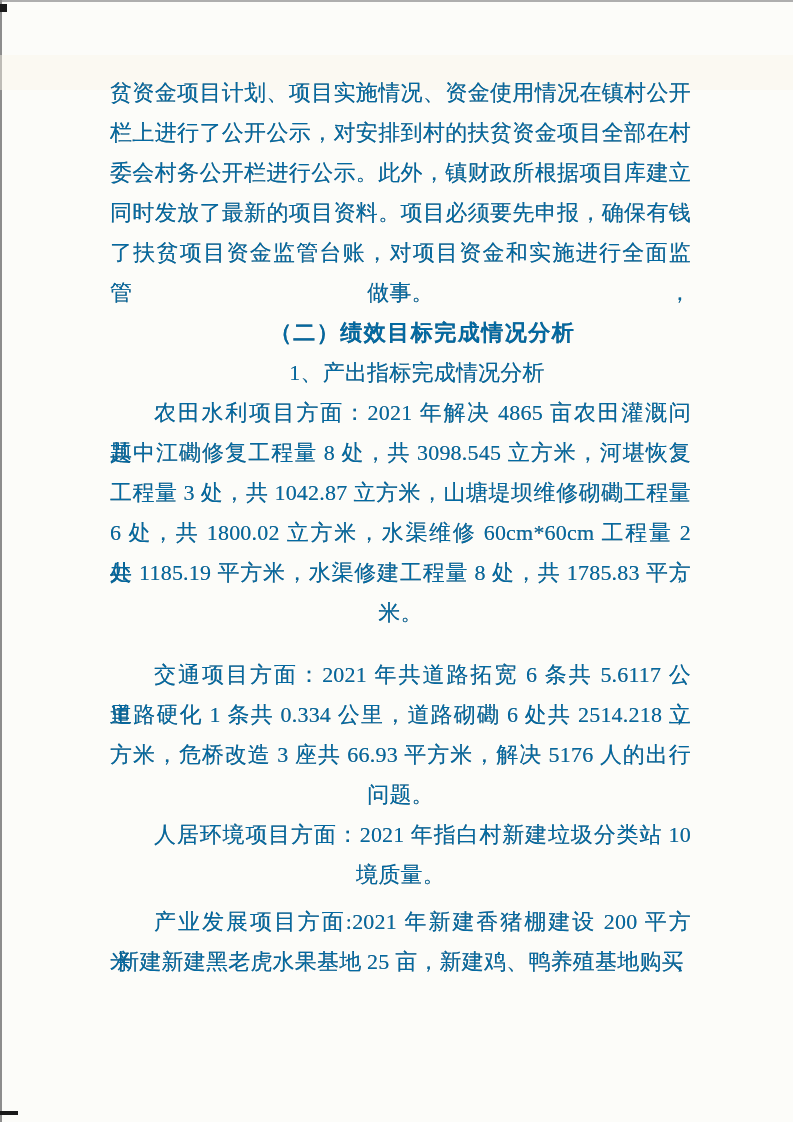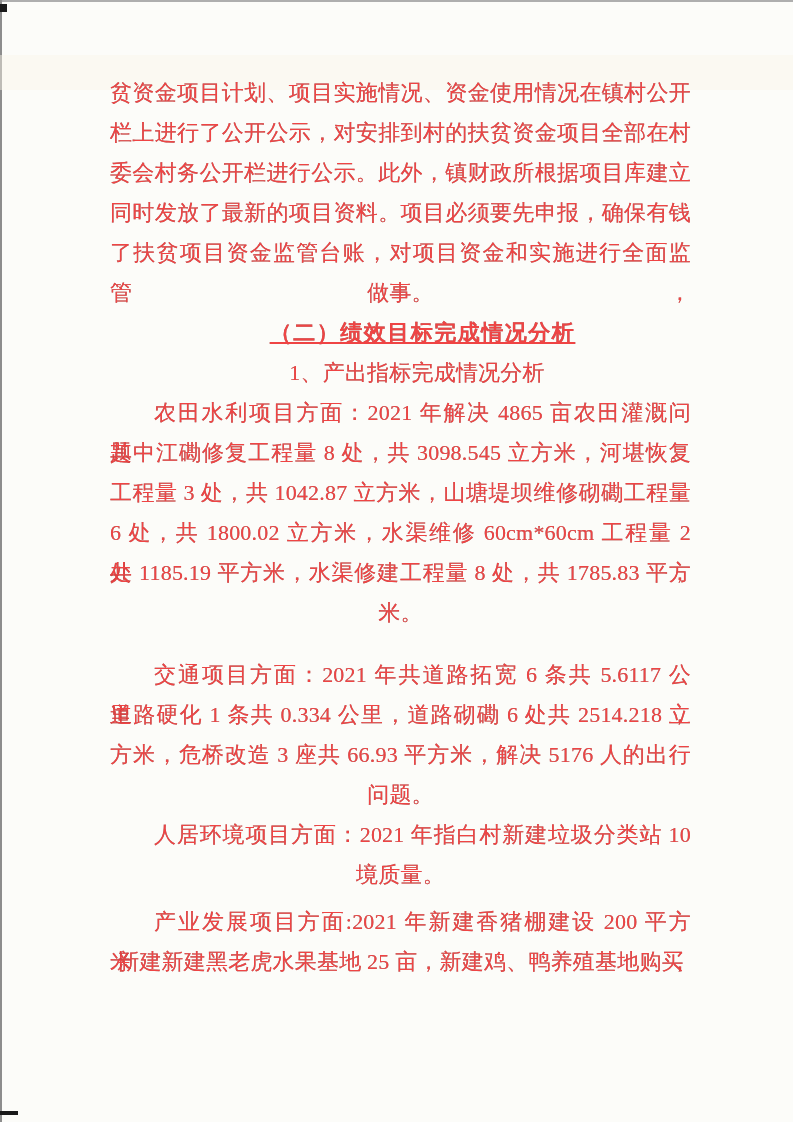--- a/index.html
+++ b/index.html
@@ -59,32 +59,32 @@
     white-space: nowrap;
     text-align: center;
   }
   .doc-line.justify {
     white-space: normal;
     text-align: justify;
     text-align-last: justify;
   }
   .doc-line.indent-2 { text-indent: 2em; }
   .doc-line.indent-15 { text-indent: 1.5em; }
-  .doc-line.bold { font-weight: bold; letter-spacing: 1.5px; text-decoration: underline; }
+  .doc-line.bold { font-weight: bold; letter-spacing: 1.5px; }
 </style>
 </head>
 <body>
 
 <div class="page" style="background: rgb(252, 252, 249);">
   <div class="edge-top" style="background: rgb(174, 174, 174);"></div>
   <div class="edge-left" style="background: rgb(141, 141, 141);"></div>
   <div class="tint-band"></div>
   <div class="mark-top-left" style="background: rgb(26, 26, 26);"></div>
   <div class="mark-bottom-left" style="background: rgb(26, 26, 26);"></div>
-  <div class="text-block" id="text-block" style="color: #ef4444;">
+  <div class="text-block" id="text-block" style="color: #0369a1;">
       <div class="doc-line justify">贫资金项目计划、项目实施情况、资金使用情况在镇村公开</div>
       <div class="doc-line justify">栏上进行了公开公示，对安排到村的扶贫资金项目全部在村</div>
       <div class="doc-line justify">委会村务公开栏进行公示。此外，镇财政所根据项目库建立</div>
       <div class="doc-line justify">同时发放了最新的项目资料。项目必须要先申报，确保有钱</div>
       <div class="doc-line justify">了扶贫项目资金监管台账，对项目资金和实施进行全面监管，</div>
       <div class="doc-line">做事。</div>
       <div class="doc-line indent-2 bold">（二）绩效目标完成情况分析</div>
       <div class="doc-line indent-15">1、产出指标完成情况分析</div>
       <div class="doc-line justify indent-2">农田水利项目方面：2021 年解决 4865 亩农田灌溉问题。</div>
       <div class="doc-line justify">其中江磡修复工程量 8 处，共 3098.545 立方米，河堪恢复</div>

